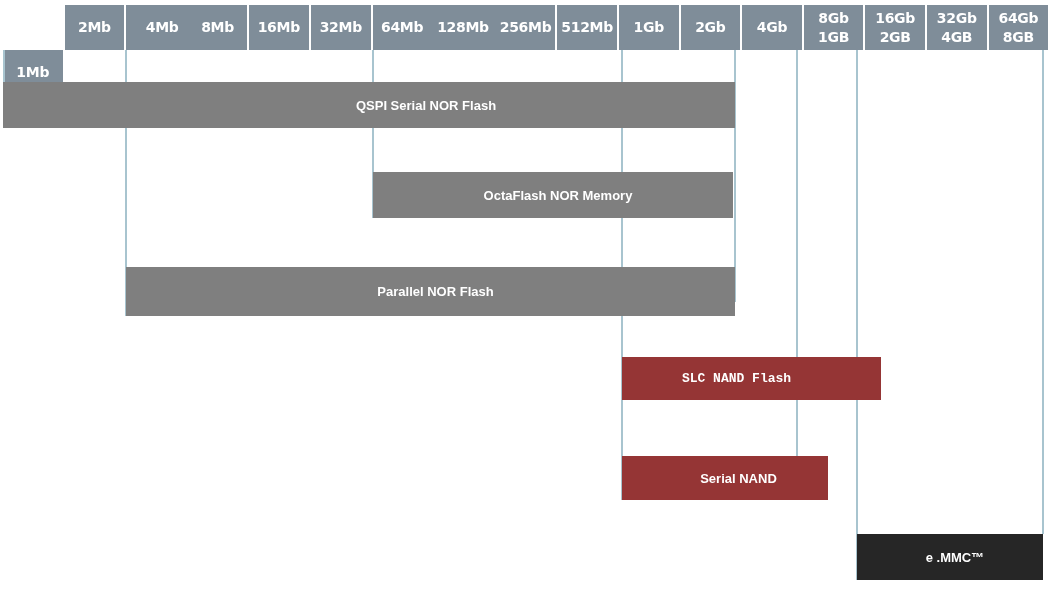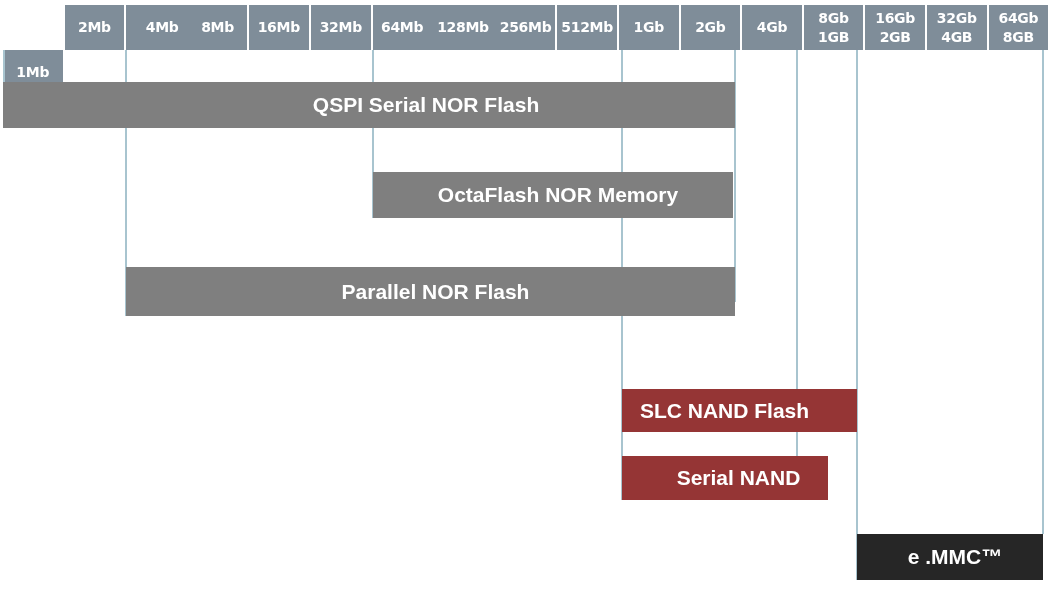--- a/index.html
+++ b/index.html
@@ -1,19 +1,19 @@
 <!DOCTYPE html>
 <html><head>
 <meta charset="utf-8">
 <style>
   html,body{margin:0;padding:0;background:#ffffff;}
   body{width:1048px;height:590px;position:relative;overflow:hidden;font-family:"DejaVu Sans","Liberation Sans",sans-serif;}
   .hdr{position:absolute;top:5px;height:45px;background:#7f8d99;color:#ffffff;font-weight:bold;font-size:14px;display:flex;align-items:center;justify-content:center;text-align:center;line-height:19px;letter-spacing:-0.3px;}
   .vline{position:absolute;width:2px;background:#a8c4cf;}
-  .bar{position:absolute;color:#ffffff;font-weight:bold;font-size:21px;display:flex;align-items:center;justify-content:center;font-family:"Liberation Sans","DejaVu Sans",sans-serif;}
+  .bar{position:absolute;color:#ffffff;font-weight:bold;font-size:13px;display:flex;align-items:center;justify-content:center;font-family:"Liberation Sans","DejaVu Sans",sans-serif;}
   .gray{background:#7f7f7f;}
   .red{background:#953535;}
   .dark{background:#262626;}
 </style>
 </head>
 <body>
 
 <div id="header">
     <div class="hdr" style="left: 3px; width: 59.5px; margin-top: 45px;">
       <div><span>1Mb</span></div>
@@ -80,21 +80,21 @@
 
 <div class="bar gray" style="left:3px;top:82px;width:732px;height:46px;">
     <span style="margin-left:114px;">QSPI Serial NOR Flash</span>
   </div>
 <div class="bar gray" style="left:373px;top:172px;width:360px;height:46px;">
     <span style="margin-left:10px;">OctaFlash NOR Memory</span>
   </div>
 <div class="bar gray" style="left:126px;top:267px;width:609px;height:49px;">
     <span style="margin-left:10px;">Parallel NOR Flash</span>
   </div>
-<div class="bar red" style="left:622px;top:389px;width:235px;height:43px;">
+<div class="bar red" style="left:622px;top:357px;width:259px;height:43px;font-family:Liberation Mono, monospace;">
     <span style="margin-right:30px;">SLC NAND Flash</span>
   </div>
 <div class="bar red" style="left:622px;top:456px;width:175px;height:44px;padding-left:31px;">
     <span style="margin-right:4px;">Serial NAND</span>
   </div>
 <div class="bar dark" style="left:857px;top:534px;width:186px;height:46px;text-align:right;">
     <span style="margin-left:10px;">e .MMC™</span>
   </div>
 
 </body></html>

